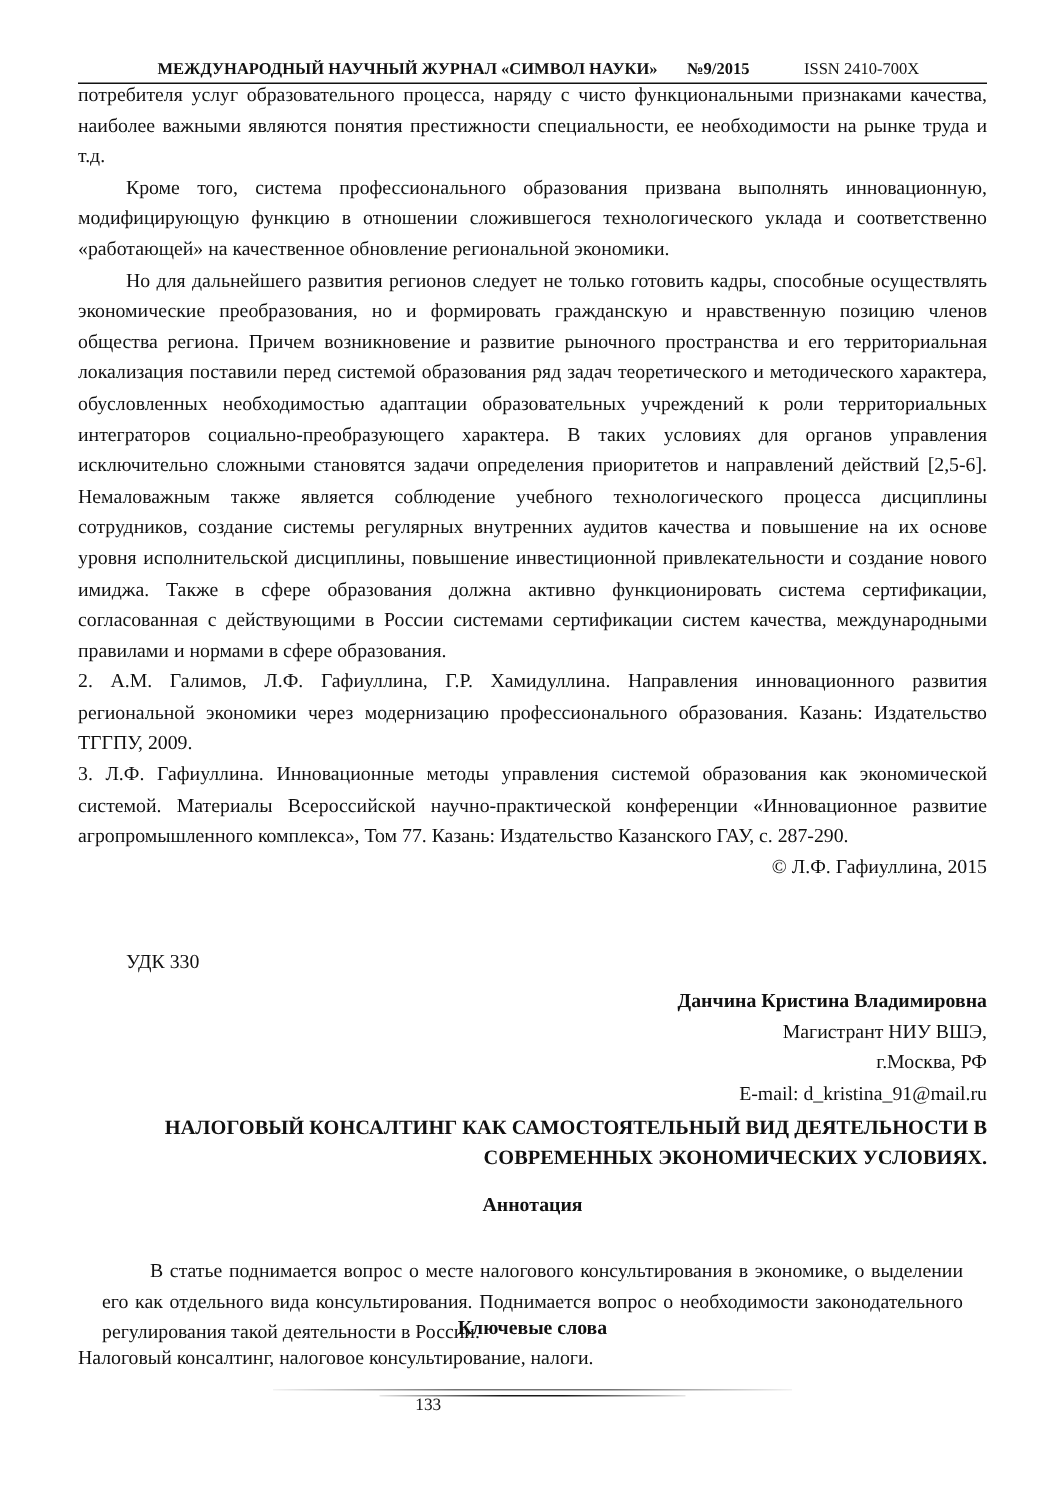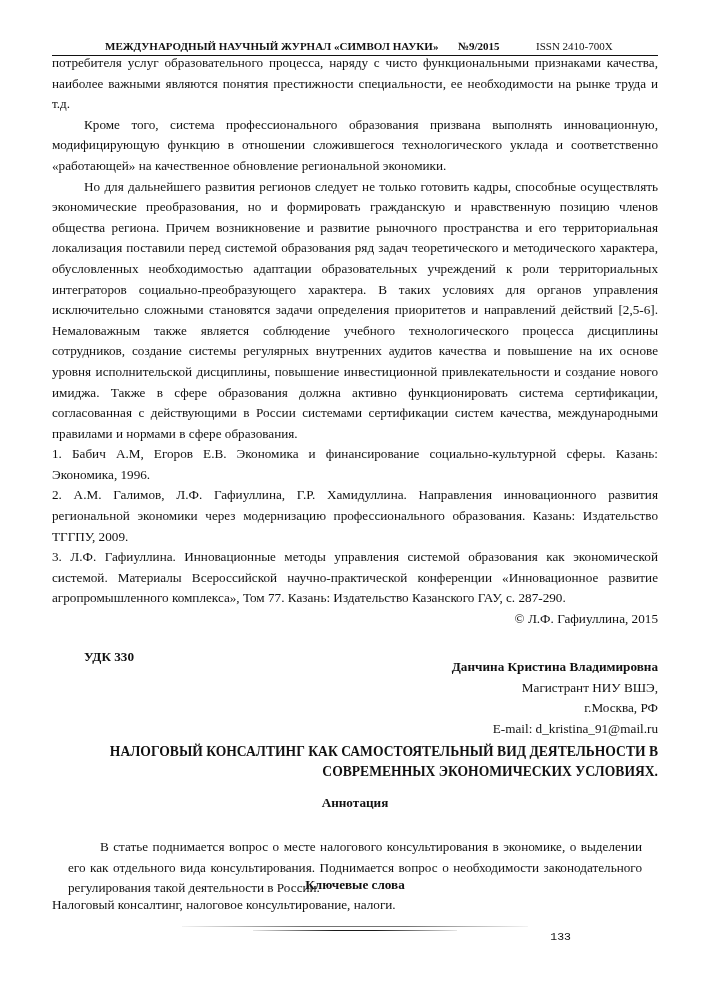--- a/index.html
+++ b/index.html
@@ -26,21 +26,21 @@
     .body-text p { margin: 0; text-align: justify; }
     .indent { text-indent: 32px; }
     .refs-title { font-weight: bold; text-indent: 32px; text-align: left !important; }
     .ref { text-align: justify; }
     .copyright { text-align: right !important; }
 
     .article {
       position: absolute; left: 52px; top: 631px; width: 606px;
       font-size: 13.2px; line-height: 20.6px;
     }
-    .udk { font-weight: bold; position: absolute; left: 32px; top: 0; margin-top: 16px; }
+    .udk { font-weight: normal; position: absolute; left: 32px; top: 0; }
     .author-block { position: absolute; right: 0; top: 26px; text-align: right; }
     .author-name { font-weight: bold; }
     .article-title {
       position: absolute; left: 0; top: 111px; width: 606px; text-align: right;
       font-weight: bold; font-size: 13.6px; line-height: 20px;
     }
     .abstract-title { position: absolute; left: 0; top: 162px; width: 606px; text-align: center; font-weight: bold; }
     .abstract-text { position: absolute; left: 0; top: 190px; width: 606px; text-align: justify; }
     .abstract-text p { margin: 16px; text-indent: 32px; text-align: justify; }
     .keywords-title { position: absolute; left: 0; top: 244px; width: 606px; text-align: center; font-weight: bold; }
@@ -48,40 +48,39 @@
 
     .footer-line1 {
       position: absolute; left: 182px; top: 926px; width: 346px; height: 1px;
       background: linear-gradient(to right, rgba(0,0,0,0.05), rgba(0,0,0,0.55) 35%, rgba(0,0,0,0.55) 65%, rgba(0,0,0,0.05));
     }
     .footer-line2 {
       position: absolute; left: 253px; top: 930px; width: 204px; height: 1px;
       background: linear-gradient(to right, rgba(0,0,0,0.1), rgba(0,0,0,0.9) 40%, rgba(0,0,0,0.9) 60%, rgba(0,0,0,0.1));
     }
     .page-number {
-      position: absolute; left: 0; top: 930px; width: 571px; text-align: right;
-      font-size: 11.5px; line-height: 14px; font-family: Liberation Mono, monospace;
+      position: absolute; left: 0; top: 930px; width: 571px; text-align: center;
+      font-size: 11.5px; line-height: 14px;
     }
   </style>
 </head>
 <body>
 
 <div class="page">
 
   <div class="running-header">
     <span class="journal">МЕЖДУНАРОДНЫЙ НАУЧНЫЙ ЖУРНАЛ «СИМВОЛ НАУКИ»</span>
     <span class="issue">№9/2015</span>
     <span class="issn">ISSN 2410-700X</span>
   </div>
 
   <div class="body-text">
     <p>потребителя услуг образовательного процесса, наряду с чисто функциональными признаками качества, наиболее важными являются понятия престижности специальности, ее необходимости на рынке труда и т.д.</p>
     <p class="indent">Кроме того, система профессионального образования призвана выполнять инновационную, модифицирующую функцию в отношении сложившегося технологического уклада и соответственно «работающей» на качественное обновление региональной экономики.</p>
     <p class="indent">Но для дальнейшего развития регионов следует не только готовить кадры, способные осуществлять экономические преобразования, но и формировать гражданскую и нравственную позицию членов общества региона. Причем возникновение и развитие рыночного пространства и его территориальная локализация поставили перед системой образования ряд задач теоретического и методического характера, обусловленных необходимостью адаптации образовательных учреждений к роли территориальных интеграторов социально-преобразующего характера. В таких условиях для органов управления исключительно сложными становятся задачи определения приоритетов и направлений действий [2,5-6]. Немаловажным также является соблюдение учебного технологического процесса дисциплины сотрудников, создание системы регулярных внутренних аудитов качества и повышение на их основе уровня исполнительской дисциплины, повышение инвестиционной привлекательности и создание нового имиджа. Также в сфере образования должна активно функционировать система сертификации, согласованная с действующими в России системами сертификации систем качества, международными правилами и нормами в сфере образования.</p>
-    <p class="ref">1.  Бабич А.М, Егоров Е.В. Экономика и финансирование социально-культурной сферы. Казань: Экономика, 1996.</p>
     <p class="ref">2. А.М. Галимов, Л.Ф. Гафиуллина, Г.Р. Хамидуллина. Направления инновационного развития региональной экономики через модернизацию профессионального образования. Казань: Издательство ТГГПУ, 2009.</p>
     <p class="ref">3. Л.Ф. Гафиуллина. Инновационные методы управления системой образования как экономической системой. Материалы Всероссийской научно-практической конференции «Инновационное развитие агропромышленного комплекса», Том 77. Казань: Издательство Казанского ГАУ, с. 287-290.</p>
     <p class="copyright">© Л.Ф. Гафиуллина, 2015</p>
   </div>
 
   <div class="article">
     <div class="udk">УДК 330</div>
 
     <div class="author-block">
       <div class="author-name">Данчина Кристина Владимировна</div>

